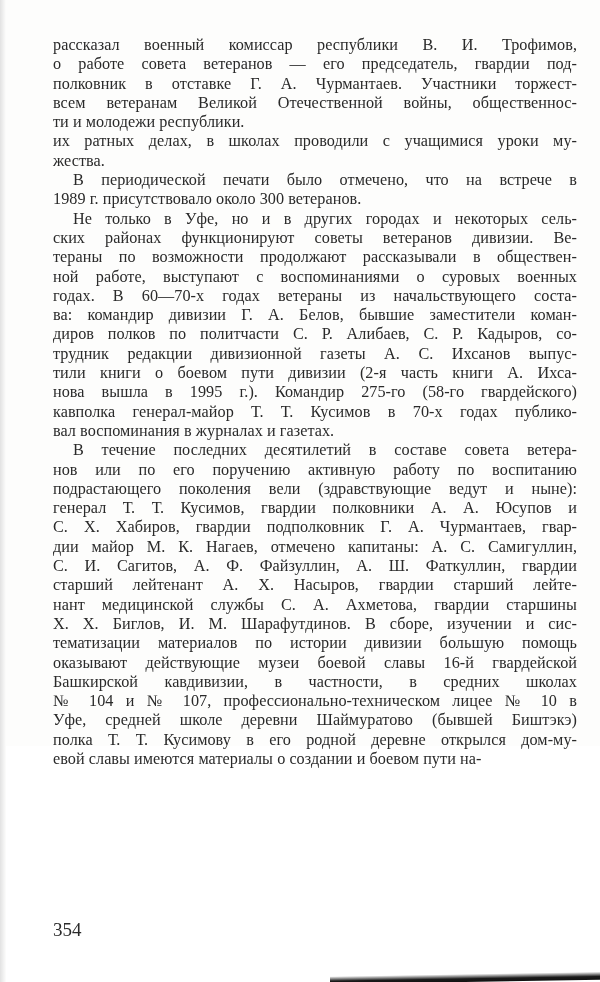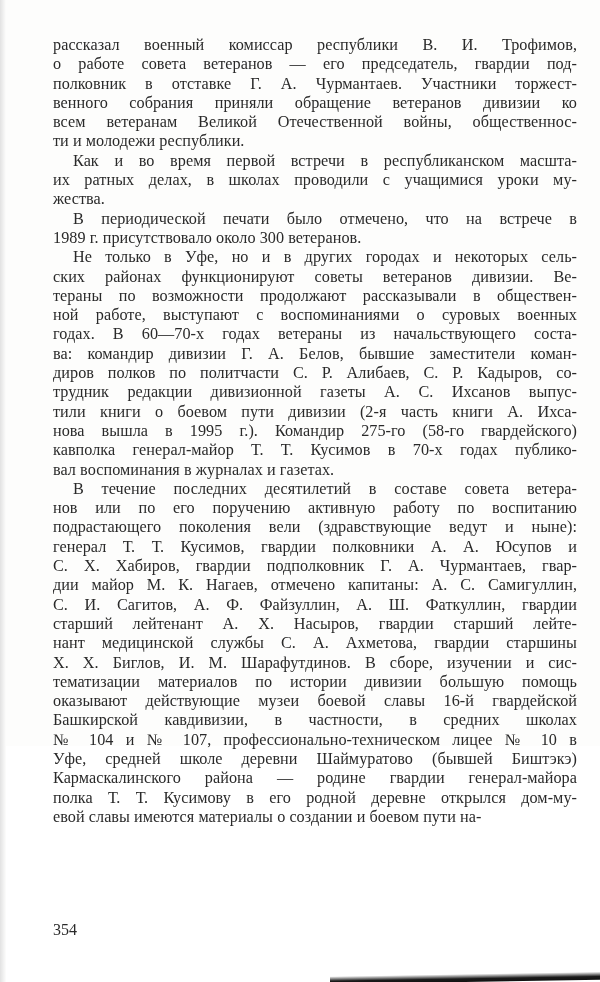--- a/index.html
+++ b/index.html
@@ -28,40 +28,38 @@
   .line {
     display: block; height: 19.3px; line-height: 19.3px;
     font-size: 16.2px; white-space: nowrap;
     text-align: justify; text-align-last: justify;
     letter-spacing: 0.05px;
   }
   .line.last { text-align-last: left; }
   .line.indent { padding-left: 20px; }
   .page-number {
     position: absolute; left: 53px; top: 920px;
-    font-size: 16px; line-height: 19px;
+    font-size: 19px; line-height: 19px;
   }
 </style>
 </head>
 <body>
 
 <div class="page">
   <div class="left-edge"></div>
 
   <div class="text-block" id="text-block">
       <div>
         <span class="line">рассказал военный комиссар республики В. И. Трофимов,</span>
         <span class="line">о работе совета ветеранов — его председатель, гвардии под-</span>
         <span class="line">полковник в отставке Г. А. Чурмантаев. Участники торжест-</span>
-        <span class="line">венного собрания приняли обращение ветеранов дивизии ко</span>
         <span class="line">всем ветеранам Великой Отечественной войны, общественнос-</span>
         <span class="line last">ти и молодежи республики.</span>
       </div>
       <div>
-        <span class="line indent">Как и во время первой встречи в республиканском масшта-</span>
         <span class="line">их ратных делах, в школах проводили с учащимися уроки му-</span>
         <span class="line last">жества.</span>
       </div>
       <div>
         <span class="line indent">В периодической печати было отмечено, что на встрече в</span>
         <span class="line last">1989 г. присутствовало около 300 ветеранов.</span>
       </div>
       <div>
         <span class="line indent">Не только в Уфе, но и в других городах и некоторых сель-</span>
         <span class="line">ских районах функционируют советы ветеранов дивизии. Ве-</span>
@@ -85,21 +83,20 @@
         <span class="line">дии майор М. К. Нагаев, отмечено капитаны: А. С. Самигуллин,</span>
         <span class="line">С. И. Сагитов, А. Ф. Файзуллин, А. Ш. Фаткуллин, гвардии</span>
         <span class="line">старший лейтенант А. Х. Насыров, гвардии старший лейте-</span>
         <span class="line">нант медицинской службы С. А. Ахметова, гвардии старшины</span>
         <span class="line">Х. Х. Биглов, И. М. Шарафутдинов. В сборе, изучении и сис-</span>
         <span class="line">тематизации материалов по истории дивизии большую помощь</span>
         <span class="line">оказывают действующие музеи боевой славы 16-й гвардейской</span>
         <span class="line">Башкирской кавдивизии, в частности, в средних школах</span>
         <span class="line">№ 104 и № 107, профессионально-техническом лицее № 10 в</span>
         <span class="line">Уфе, средней школе деревни Шаймуратово (бывшей Биштэкэ)</span>
-        <span class="line">Кармаскалинского района — родине гвардии генерал-майора</span>
         <span class="line">полка Т. Т. Кусимову в его родной деревне открылся дом-му-</span>
         <span class="line last">евой славы имеются материалы о создании и боевом пути на-</span>
       </div>
     </div>
 
   <div class="page-number">354</div>
 
   <div class="bottom-shadow"></div>
 </div>
 

